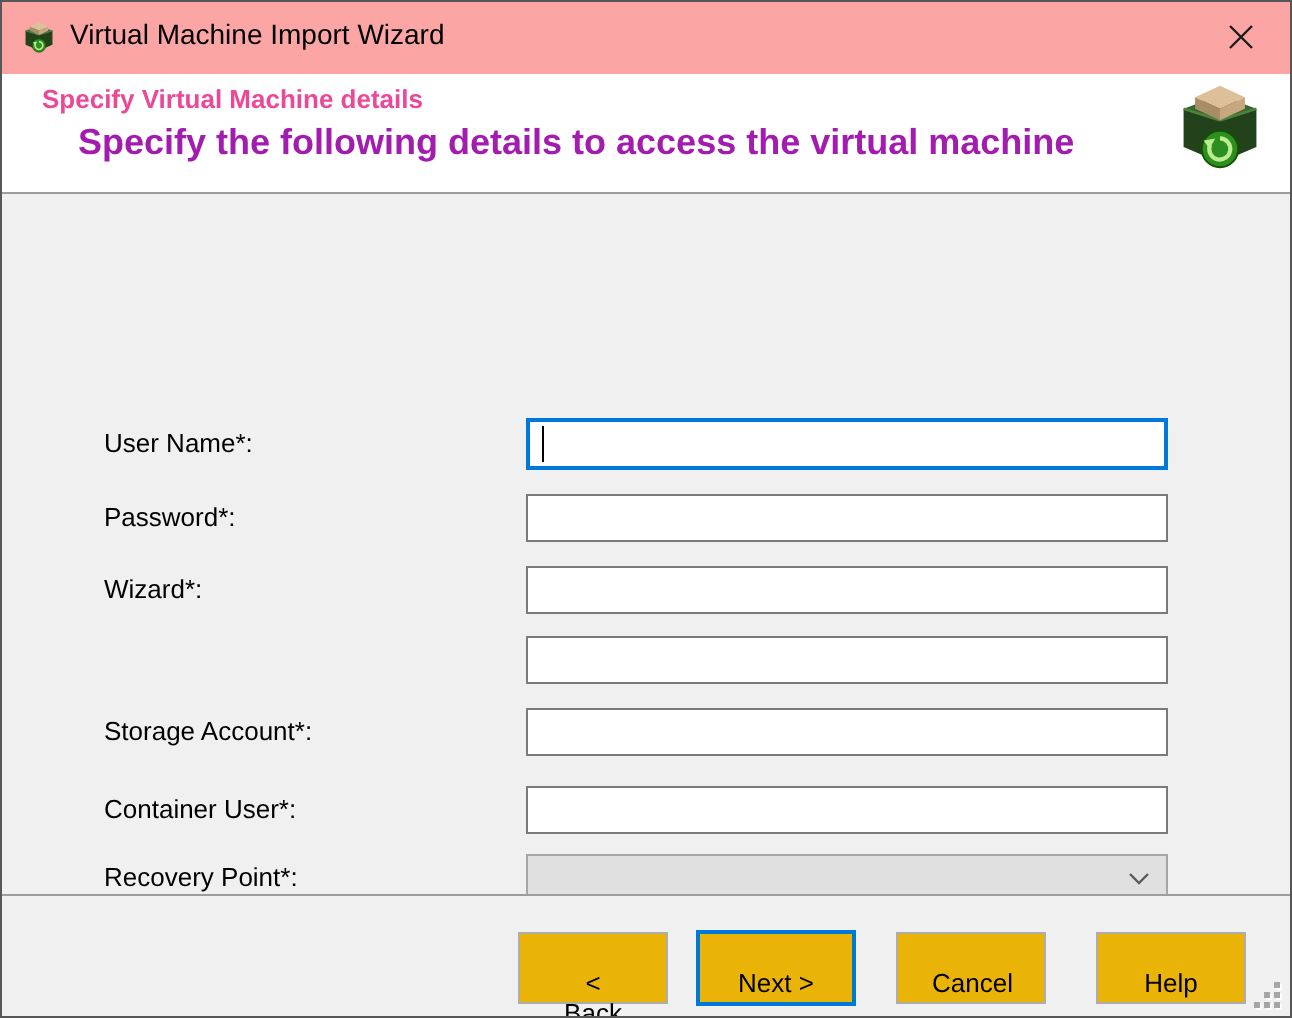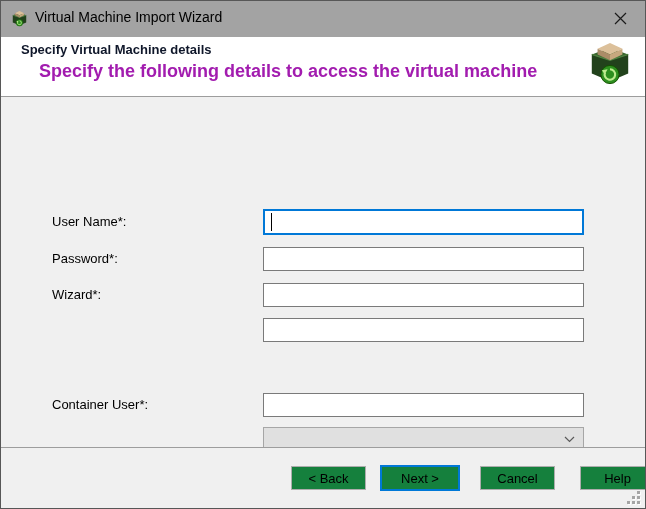--- a/index.html
+++ b/index.html
@@ -2,50 +2,50 @@
 <html><head>
 <meta charset="utf-8">
 <style>
   html,body{margin:0;padding:0;background:#c8c8c8;}
   *{box-sizing:border-box;font-family:"Liberation Sans","DejaVu Sans",sans-serif;}
   .window{
     position:relative;width:646px;height:509px;background:#ffffff;
     border:1px solid #575757;overflow:hidden;
   }
   
-  .titlebar{position:absolute;top:0;left:0;right:0;height:36px;background:#a3a3a3;padding-left:12px;}
+  .titlebar{position:absolute;top:0;left:0;right:0;height:36px;background:#fca5a5;padding-left:12px;}
   .titlebar .appicon{position:absolute;left:10px;top:9px;width:17px;height:17px;}
   .titlebar .title{position:absolute;left:34px;top:8px;font-size:14px;color:#000;white-space:nowrap;}
   .closebtn{position:absolute;right:4px;top:2px;width:42px;height:30px;background:transparent;border:none;
     display:flex;align-items:center;justify-content:center;cursor:default;}
   
   .header{position:absolute;top:36px;left:0;right:0;height:59px;background:#ffffff;}
-  .header .h-title{position:absolute;left:20px;top:5px;font-size:13px;font-weight:bold;color:#0f172a;text-align:right;}
+  .header .h-title{position:absolute;left:20px;top:5px;font-size:13px;font-weight:bold;color:#ec4899;text-align:right;}
   .header .h-sub{position:absolute;left:38px;top:24px;font-size:18px;color:#a21caf;font-weight:bold;}
   .header .wizicon{position:absolute;right:12px;top:2px;width:46px;height:48px;}
   .sep1{position:absolute;top:95px;left:0;right:0;height:1px;background:#9d9d9d;}
   .sep2{position:absolute;top:446px;left:0;right:0;height:1px;background:#9d9d9d;}
   
   .content{position:absolute;top:96px;left:0;right:0;height:350px;background:#f0f0f0;}
   .row{position:absolute;left:0;right:0;height:24px;padding-left:42px;}
   .row .lbl{position:absolute;left:51px;top:0;height:24px;line-height:24px;font-size:13px;color:#000;white-space:nowrap;}
   .tb{position:absolute;left:262px;top:0;width:321px;height:24px;border:1px solid #7a7a7a;background:#fff;
     font-size:13px;padding:0 6px;outline:none;}
   .tb.focused{border:2px solid #0078d7;height:26px;}
   .caret{position:absolute;left:270px;top:4px;width:1px;height:18px;background:#000;}
   .combo{position:absolute;left:262px;top:0;width:321px;height:24px;border:1px solid #a6a6a6;background:#e0e0e0;
     display:flex;align-items:center;justify-content:space-between;padding:0 8px 0 6px;}
   .combo .cval{font-size:13px;color:#6d6d6d;}
   .r0{top:112px;height:26px}.r0 .lbl{height:26px;line-height:26px}
   .r1{top:150px}.r2{top:186px}.r3{top:221px}.r4{top:257px}
   .r5{top:296px}.r6{top:330px}.r7{top:363px}.r8{top:395px}
   
   .btnbar{position:absolute;top:447px;left:0;right:0;height:61px;background:#f0f0f0;}
-  .btn{position:absolute;top:18px;height:24px;background:#15803d;border:1px solid #adadad;
-    font-size:13px;color:#000;padding:4px;cursor:default;margin-left:32px;}
+  .btn{position:absolute;top:18px;height:24px;background:#eab308;border:1px solid #adadad;
+    font-size:13px;color:#000;padding:17px;cursor:default;}
   .btn-back{left:258px;width:75px;}
   .btn-next{left:347px;width:80px;top:17px;height:26px;border:2px solid #0078d7;}
   .btn-cancel{left:447px;width:75px;}
   .btn-help{left:547px;width:75px;}
   .grip{position:absolute;right:3px;bottom:3px;}
 </style>
 </head>
 <body>
 
 <svg width="0" height="0" style="position:absolute">
@@ -102,27 +102,32 @@
 
     <div class="row r2">
       <span class="lbl">Wizard*:</span>
       <input class="tb" value="" style="">
     </div>
 
     <div class="row r3">
       <input class="tb" value="" style="">
     </div>
 
+    <div class="row r4">
+      <span class="lbl">Storage Account*:</span>
+      <input class="tb" value="" style="">
+    </div>
 
     <div class="row r5">
       <span class="lbl">Container User*:</span>
       <input class="tb" value="" style="">
     </div>
 
     <div class="row r6">
+      <span class="lbl">Recovery Point*:</span>
       <div class="combo">
         <span class="cval"></span>
         <svg width="11" height="7">
           <polyline points="1,1 5.5,5.5 10,1" stroke="#5a5a5a" stroke-width="1.2" fill="none"></polyline>
         </svg>
       </div>
     </div>
 
     <div class="row r7">
       <span class="lbl">App-V Sequencer Recovery Point:</span>

